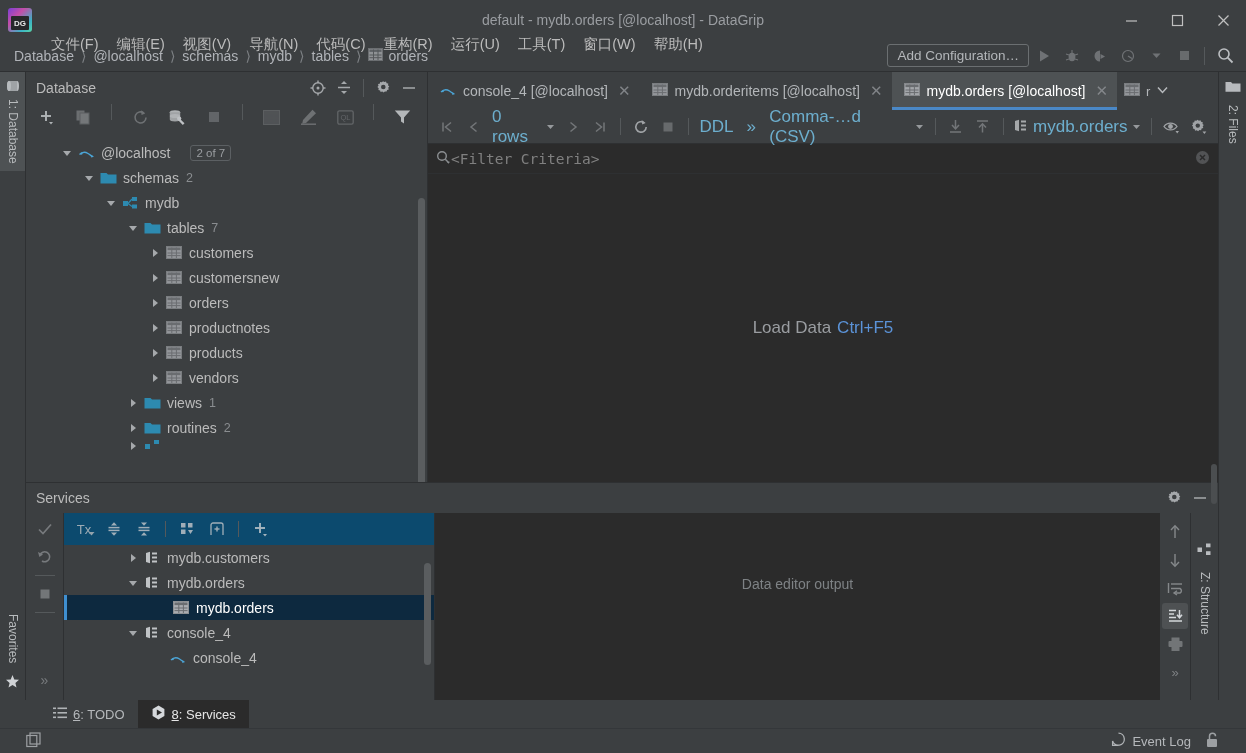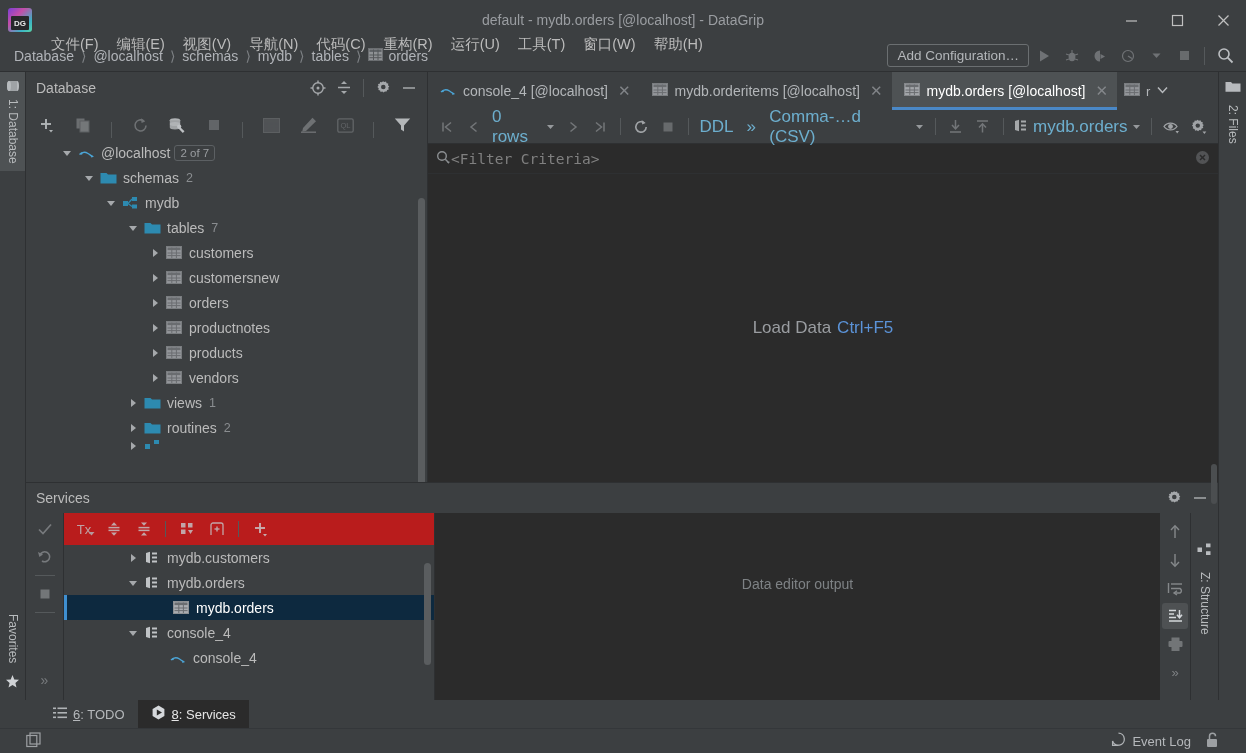--- a/index.html
+++ b/index.html
@@ -85,33 +85,33 @@
   .center-col { flex: 1 1 auto; display: flex; flex-direction: column; min-width: 0; }
   .upper { flex: 0 0 410px; display: flex; min-height: 0; }
 
   
   .dbpanel { width: 402px; flex: 0 0 402px; background: #3c3f41; display: flex; flex-direction: column;
              border-right: 1px solid #2e3032; min-height: 0; }
   .panel-head { height: 32px; flex: 0 0 32px; display: flex; align-items: center; padding: 0 6px 0 10px; }
   .panel-title { font-size: 14px; color: #bbbbbb; }
   .panel-head-icons { margin-left: auto; display: flex; align-items: center; gap: 2px; }
   .pi { width: 24px; height: 24px; display: flex; align-items: center; justify-content: center; opacity: .8; }
-  .db-toolbar { height: 34px; flex: 0 0 34px; display: flex; align-items: flex-end; padding: 0 6px; gap: 9px; }
+  .db-toolbar { height: 34px; flex: 0 0 34px; display: flex; align-items: flex-start; padding: 0 6px; gap: 9px; }
   .dbi { width: 28px; height: 26px; display: flex; align-items: center; justify-content: center; opacity: .8; position: relative;}
   .dbi.dim { opacity: .4; }
   .dbi-sep { width: 1px; height: 16px; background: #55595b; margin: 0 5px; }
 
   .tree { flex: 1 1 auto; overflow: hidden; position: relative; background: #3c3f41; padding-top: 2px; }
   .trow { height: 25px; display: flex; align-items: center; font-size: 14px; color: #bbbbbb; white-space: nowrap; }
   .arrow { width: 14px; height: 14px; flex: 0 0 14px; display:flex; align-items:center; justify-content:center; margin-right: 3px; }
   .arrow svg { display: block; }
   .ticon { width: 18px; flex: 0 0 18px; margin-right: 6px; display: flex; align-items: center; justify-content: center; }
   .tcount { color: #8a8d90; font-size: 12.5px; margin-left: 7px; }
   .badge { border: 1px solid #5c6063; border-radius: 3px; color: #9a9da1; font-size: 11.5px;
-           padding: 1px 5px; margin-left: 4px; }
+           padding: 1px 5px; margin-left: 20px; }
   .tscroll { position: absolute; right: 2px; top: 60px; width: 7px; height: 300px; background: #5a5d5f; border-radius: 4px; }
 
   
   .editor { flex: 1 1 auto; display: flex; flex-direction: column; min-width: 0; background: #3c3f41; }
   .tabs { height: 38px; flex: 0 0 38px; display: flex; align-items: stretch; background: #3c3f41; position: relative; }
   .tab {
     display: flex; align-items: center; gap: 7px; padding: 0 9px 0 12px; font-size: 14px;
     color: #b3b6b9; position: relative; white-space: nowrap; border-right: 0;
   }
   .tab.active { background: #4e5254; color: #ffffff; }
@@ -150,21 +150,21 @@
   .services { flex: 1 1 auto; display: flex; flex-direction: column; min-height: 0; border-top: 1px solid #2e3032; }
   .svc-head { height: 30px; flex: 0 0 30px; display: flex; align-items: center; padding: 0 6px 0 10px; background: #3c3f41; }
   .svc-main { flex: 1 1 auto; display: flex; min-height: 0; }
   .svc-left-rail {
     width: 38px; flex: 0 0 38px; background: #3c3f41; display: flex; flex-direction: column;
     align-items: center; padding-top: 2px; border-right: 1px solid #2e3032;
   }
   .rail-i { width: 30px; height: 28px; display: flex; align-items: center; justify-content: center; opacity: .55; }
   .rail-sep { width: 20px; height: 1px; background: #55595b; margin: 4px 0; }
   .svc-tree-col { width: 370px; flex: 0 0 370px; display: flex; flex-direction: column; min-width: 0; }
-  .svc-toolbar { height: 32px; flex: 0 0 32px; display: flex; align-items: center; gap: 2px; padding: 0 6px; background: #b91c1c; }
+  .svc-toolbar { height: 32px; flex: 0 0 32px; display: flex; align-items: center; gap: 2px; padding: 0 6px; background: #0c4a6e; }
   .svc-tree { flex: 1 1 auto; background: #3c3f41; position: relative; overflow: hidden; }
   .srow { height: 25px; display: flex; align-items: center; font-size: 14px; color: #bbbbbb; white-space: nowrap; }
   .srow.sel { background: #0d293f; color: #ffffff; border-left: 3px solid #3f8fd0; }
   .svc-scroll { position: absolute; right: 3px; top: 18px; width: 7px; height: 102px; background: #5a5d5f; border-radius: 4px; }
   .svc-out { flex: 1 1 auto; background: #2b2b2b; position: relative; border-left: 1px solid #2e3032; min-width: 0; }
   .svc-out-text { position: absolute; left: 0; right: 0; top: 63px; text-align: center; color: #7e8285; font-size: 14px; }
   .svc-right-rail {
     width: 30px; flex: 0 0 30px; background: #3c3f41; display: flex; flex-direction: column;
     align-items: center; padding-top: 6px; gap: 2px;
   }

